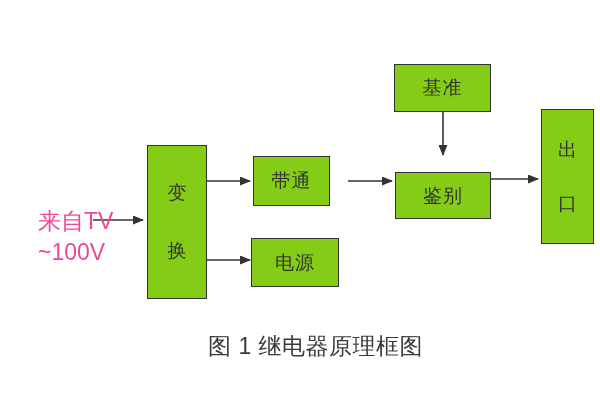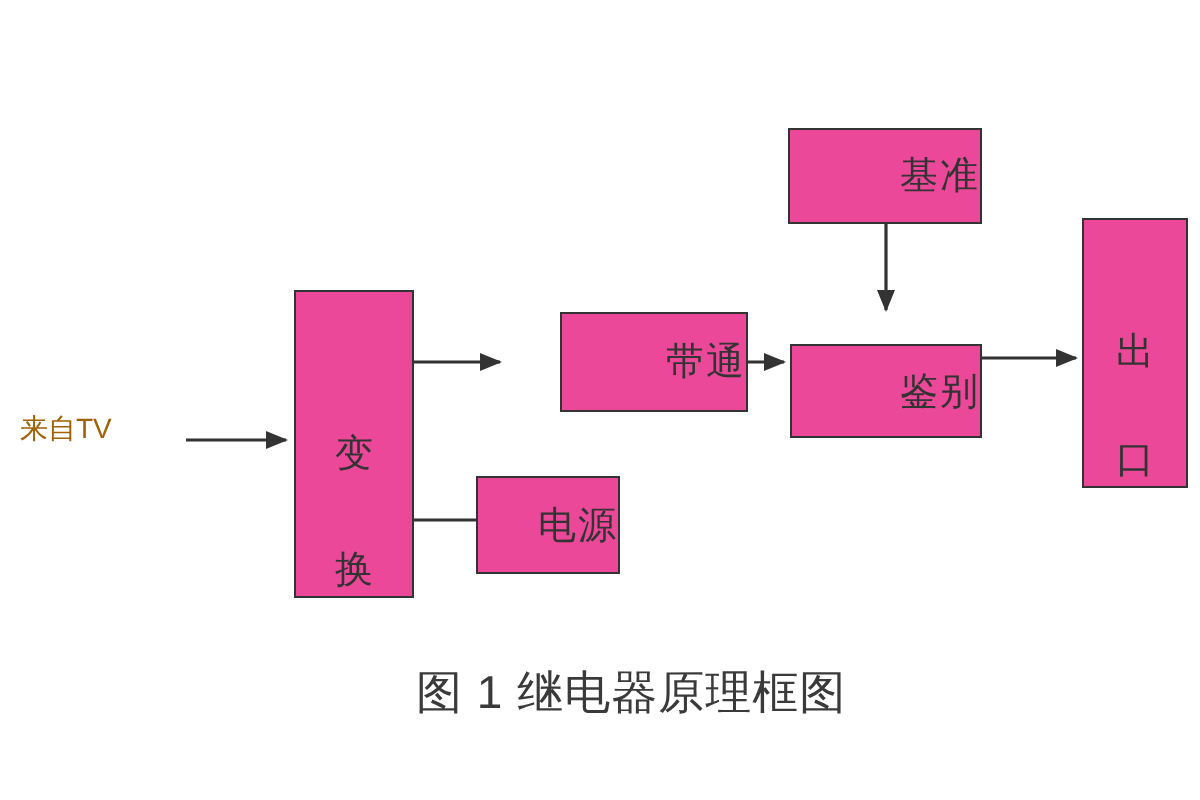--- a/index.html
+++ b/index.html
@@ -19,43 +19,43 @@
   .arrow-layer {
     position: absolute;
     left: 0;
     top: 0;
     width: 600px;
     height: 400px;
   }
   .block {
     position: absolute;
     border: 1.6px solid #333333;
-    background: #ec4899;
+    background: #84cc16;
     display: flex;
     align-items: center;
-    justify-content: flex-end;
+    justify-content: center;
     box-sizing: border-box;
     font-size: 19px;
     letter-spacing: 1px;
   }
   .block.vertical {
     flex-direction: column;
     letter-spacing: 0;
   }
   .block-transform { left: 147px; top: 145px; width: 60px;  height: 154px; gap: 32px; }
-  .block-bandpass  { left: 253px; top: 156px; width: 94px;  height: 50px; margin-left: 27px;  }
-  .block-power     { left: 238px; top: 238px; width: 72px;  height: 49px;  }
+  .block-bandpass  { left: 253px; top: 156px; width: 77px;  height: 50px;  }
+  .block-power     { left: 251px; top: 238px; width: 88px;  height: 49px;  }
   .block-reference { left: 394px; top: 64px;  width: 97px;  height: 48px;  }
   .block-discrim   { left: 395px; top: 172px; width: 96px;  height: 47px;  }
   .block-output    { left: 541px; top: 109px; width: 53px;  height: 135px; gap: 28px; }
   .input-label {
     position: absolute;
-    left: 10px;
-    font-size: 14px;
-    color: #a16207;
+    left: 38px;
+    font-size: 23px;
+    color: #ec4899;
     white-space: nowrap;
   }
   .input-label.line1 { top: 206px; }
   .input-label.line2 { top: 239px; }
   .caption {
     position: absolute;
     left: 208px;
     top: 331px;
     font-size: 23px;
     color: #3a3a3a;
@@ -76,20 +76,21 @@
     </defs>
     <line x1="93" y1="220" x2="143" y2="220" stroke="#333333" stroke-width="1.6" marker-end="url(#arrowhead)"></line>
     <line x1="207" y1="181" x2="250" y2="181" stroke="#333333" stroke-width="1.6" marker-end="url(#arrowhead)"></line>
     <line x1="207" y1="260" x2="250" y2="260" stroke="#333333" stroke-width="1.6" marker-end="url(#arrowhead)"></line>
     <line x1="348" y1="181" x2="392" y2="181" stroke="#333333" stroke-width="1.6" marker-end="url(#arrowhead)"></line>
     <line x1="443" y1="112" x2="443" y2="155" stroke="#333333" stroke-width="1.6" marker-end="url(#arrowhead)"></line>
     <line x1="491" y1="179" x2="538" y2="179" stroke="#333333" stroke-width="1.6" marker-end="url(#arrowhead)"></line>
   </svg>
 
   <div class="input-label line1">来自TV</div>
+  <div class="input-label line2">~100V</div>
 
   <div class="block vertical block-transform">
     <span>变</span>
     <span>换</span>
   </div>
 
   <div class="block block-bandpass">
     <span>带通</span>
   </div>
 

